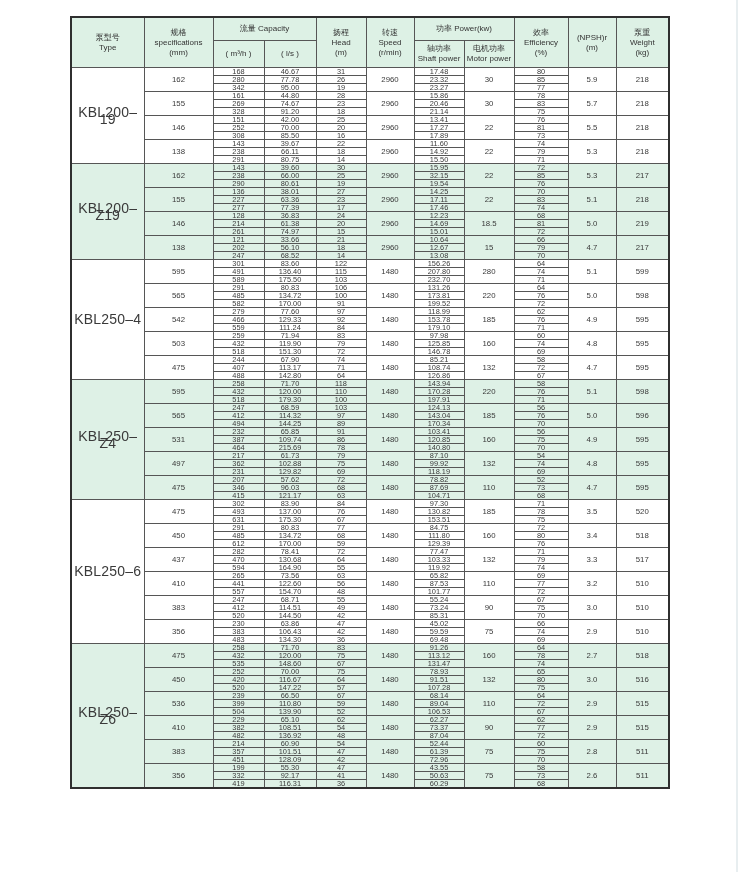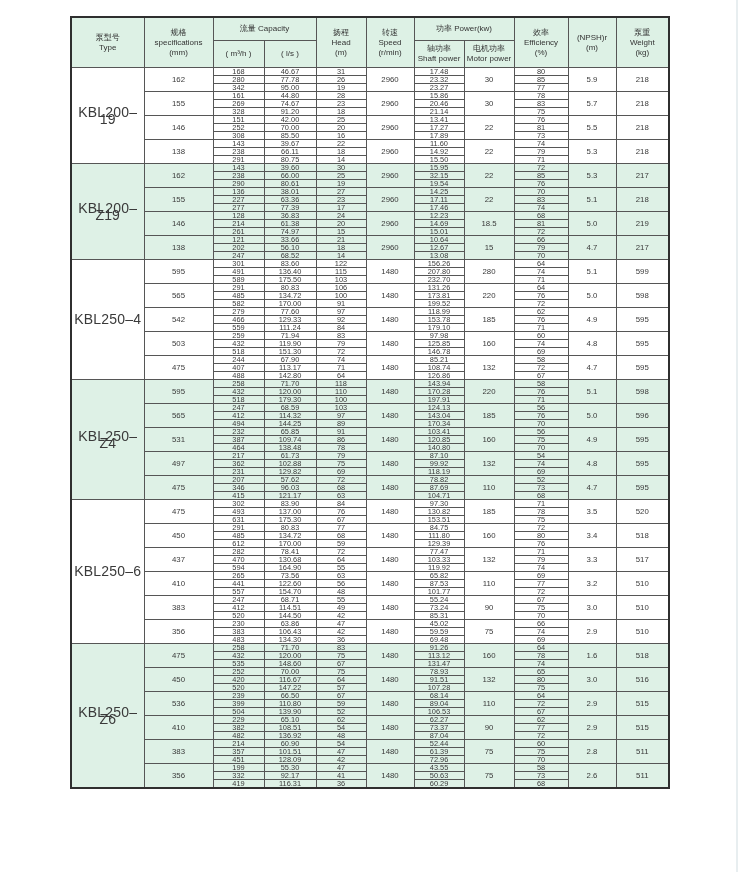--- a/index.html
+++ b/index.html
@@ -515,21 +515,21 @@
       </tr>
       <tr class="shaded">
         <td class="val-cell">387</td>
         <td class="val-cell">109.74</td>
         <td class="val-cell">86</td>
         <td class="val-cell">120.85</td>
         <td class="val-cell">75</td>
       </tr>
       <tr class="shaded">
         <td class="val-cell">464</td>
-        <td class="val-cell">138.48</td>
+        <td class="val-cell">215.69</td>
         <td class="val-cell">78</td>
         <td class="val-cell">140.80</td>
         <td class="val-cell">70</td>
       </tr>
       <tr class="shaded">
         <td rowspan="3" class="spec-cell">497</td>
         <td class="val-cell">217</td>
         <td class="val-cell">61.73</td>
         <td class="val-cell">79</td>
         <td rowspan="3" class="speed-cell">1480</td>
@@ -739,21 +739,21 @@
       <tr class="shaded">
         <td rowspan="18" class="model-cell">KBL250–Z6</td>
         <td rowspan="3" class="spec-cell">475</td>
         <td class="val-cell">258</td>
         <td class="val-cell">71.70</td>
         <td class="val-cell">83</td>
         <td rowspan="3" class="speed-cell">1480</td>
         <td class="val-cell">91.26</td>
         <td rowspan="3" class="motor-cell">160</td>
         <td class="val-cell">64</td>
-        <td rowspan="3" class="npsh-cell">1.6</td>
+        <td rowspan="3" class="npsh-cell">2.7</td>
         <td rowspan="3" class="weight-cell">518</td>
       </tr>
       <tr class="shaded">
         <td class="val-cell">432</td>
         <td class="val-cell">120.00</td>
         <td class="val-cell">75</td>
         <td class="val-cell">113.12</td>
         <td class="val-cell">78</td>
       </tr>
       <tr class="shaded">

